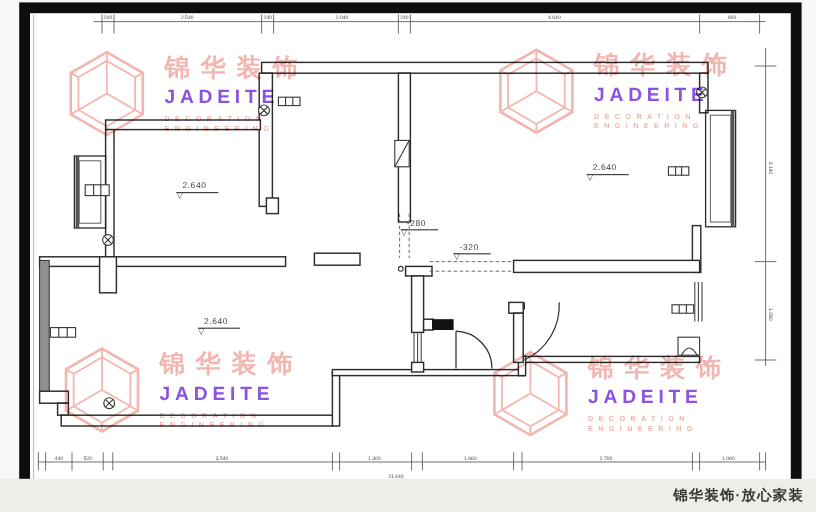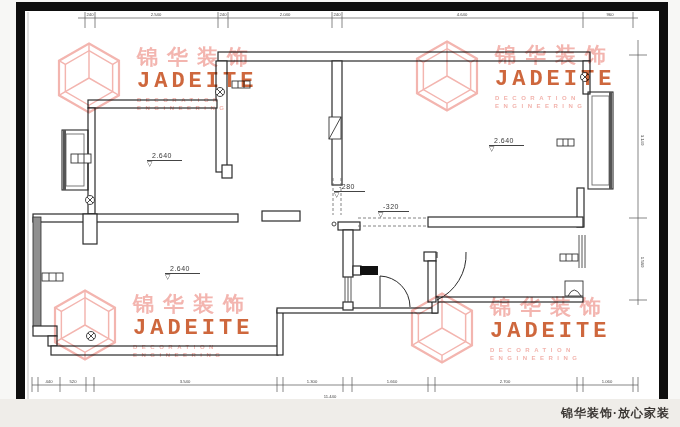--- a/index.html
+++ b/index.html
@@ -7,22 +7,22 @@
   .stage{position:relative;width:680px;height:427px;background:#f7f7f5;overflow:hidden;}
   
   .frame{position:absolute;left:16px;top:2px;width:652px;height:409px;
          border:9px solid #0e0e0e;box-sizing:border-box;background:#ffffff;}
   .plan-svg{position:absolute;left:0;top:0;width:680px;height:427px;}
   
   .wm{position:absolute;display:flex;align-items:center;gap:9px;
       opacity:.8;mix-blend-mode:multiply;pointer-events:none;}
   .wm-text{display:flex;flex-direction:column;align-items:flex-start;}
   .wm-cn{font-size:21px;font-weight:bold;letter-spacing:9px;color:#f0a29b;white-space:nowrap;line-height:24px;}
-  .wm-en{font-family:Liberation Mono, monospace;font-size:22px;font-weight:bold;
-         letter-spacing:4px;color:#c2410c;line-height:24px;margin-top:1px;}
+  .wm-en{font-family:Liberation Sans, sans-serif;font-size:16px;font-weight:bold;
+         letter-spacing:4px;color:#6d28d9;line-height:24px;margin-top:1px;}
   .wm-sub{display:flex;flex-direction:column;margin-top:2px;}
   .wm-sub span{font-size:6px;font-weight:bold;letter-spacing:4.5px;color:#efa098;line-height:8px;white-space:nowrap;}
   
   .lvl{position:absolute;color:#3a3a3a;z-index:3;}
   .lvl-val{display:block;font-size:7px;line-height:8px;letter-spacing:.5px;
            border-bottom:1px solid #444;padding:0 10px 0 5px;}
   .lvl-tri{display:block;font-size:7px;line-height:6px;margin-left:0px;color:#3a3a3a;}
   
   .footer{position:absolute;left:0;bottom:0;width:680px;height:28px;background:#efede9;
           display:flex;align-items:center;justify-content:flex-end;z-index:5;}

